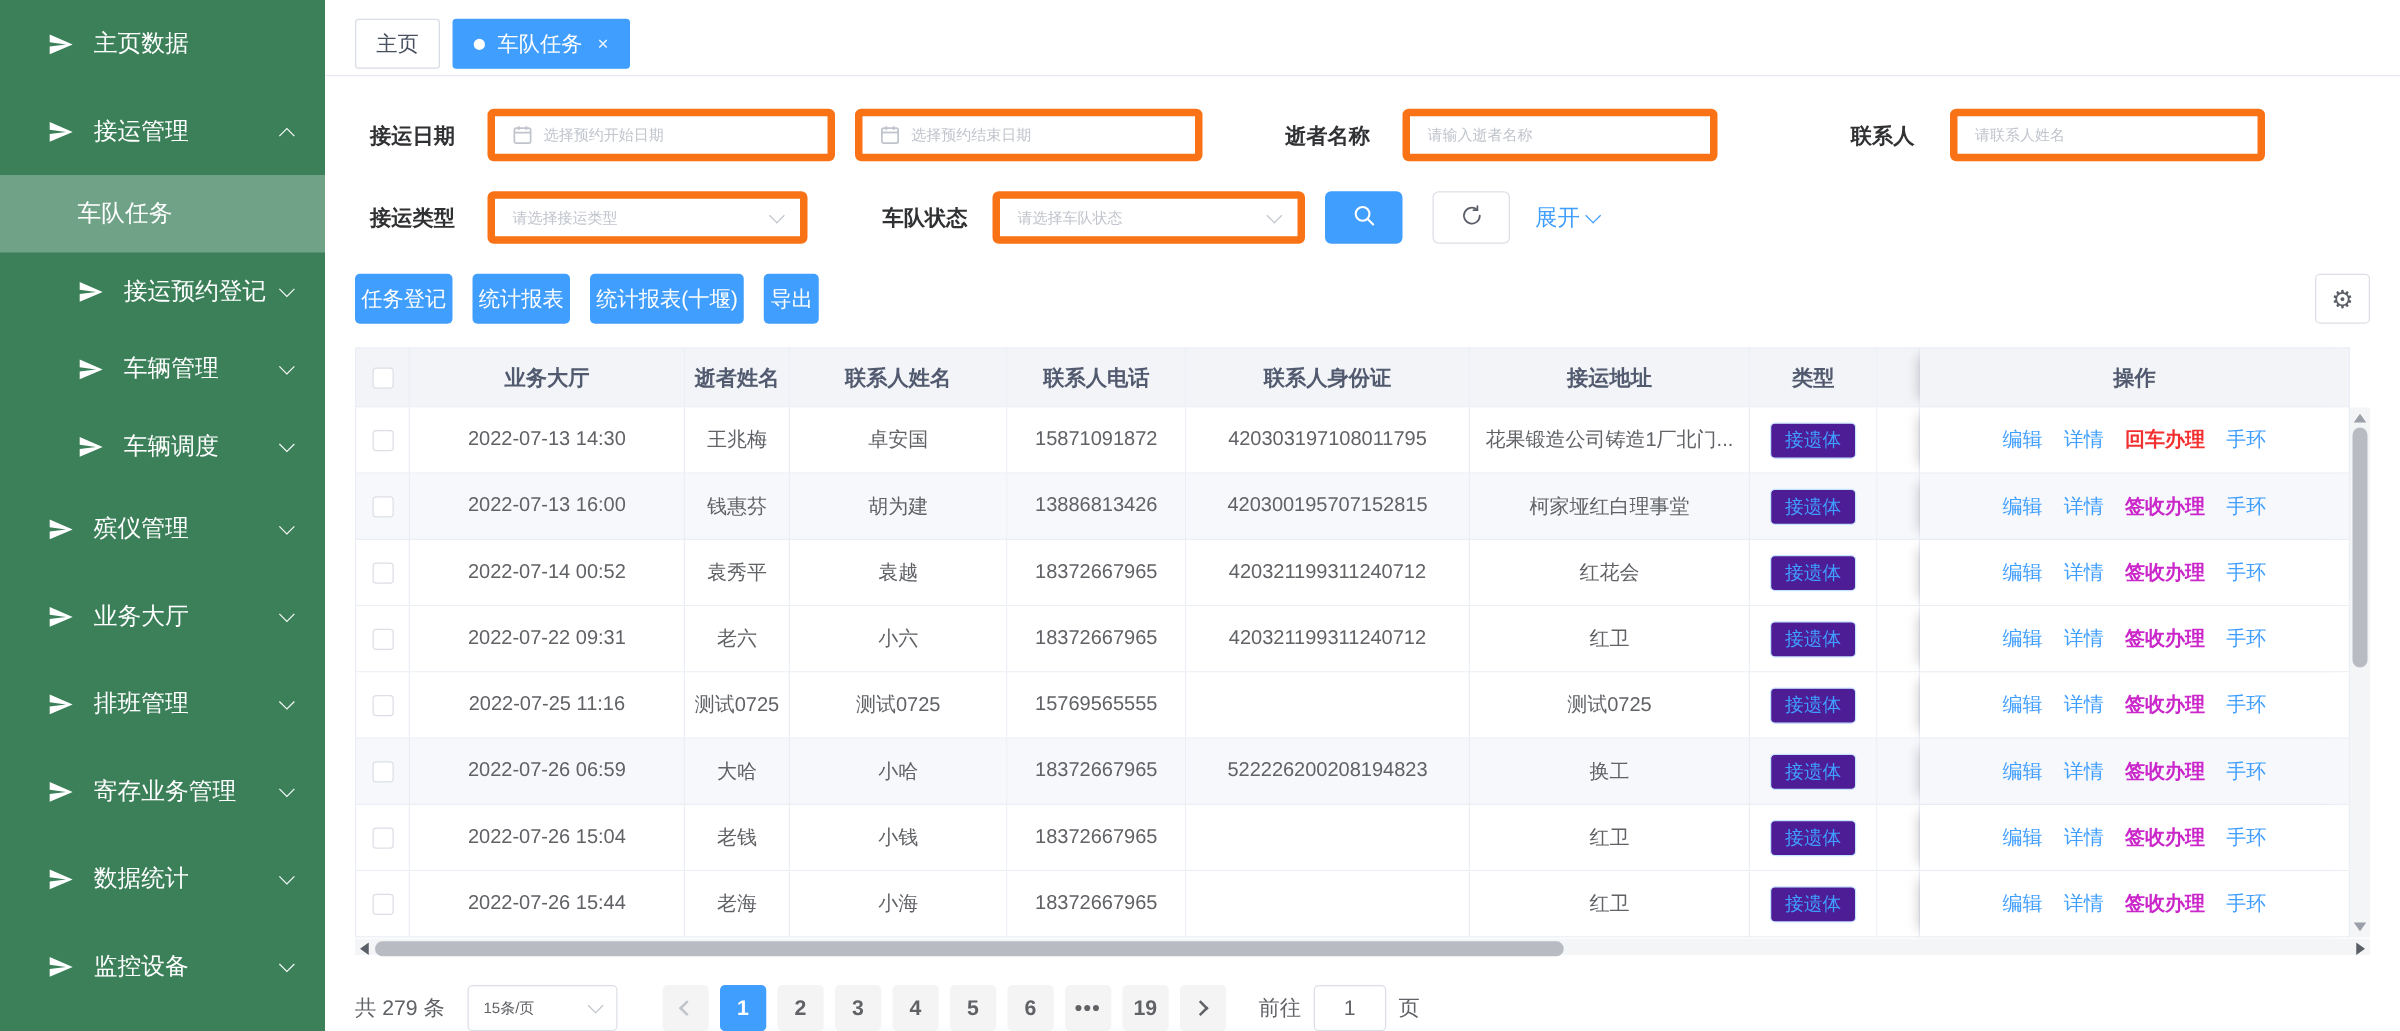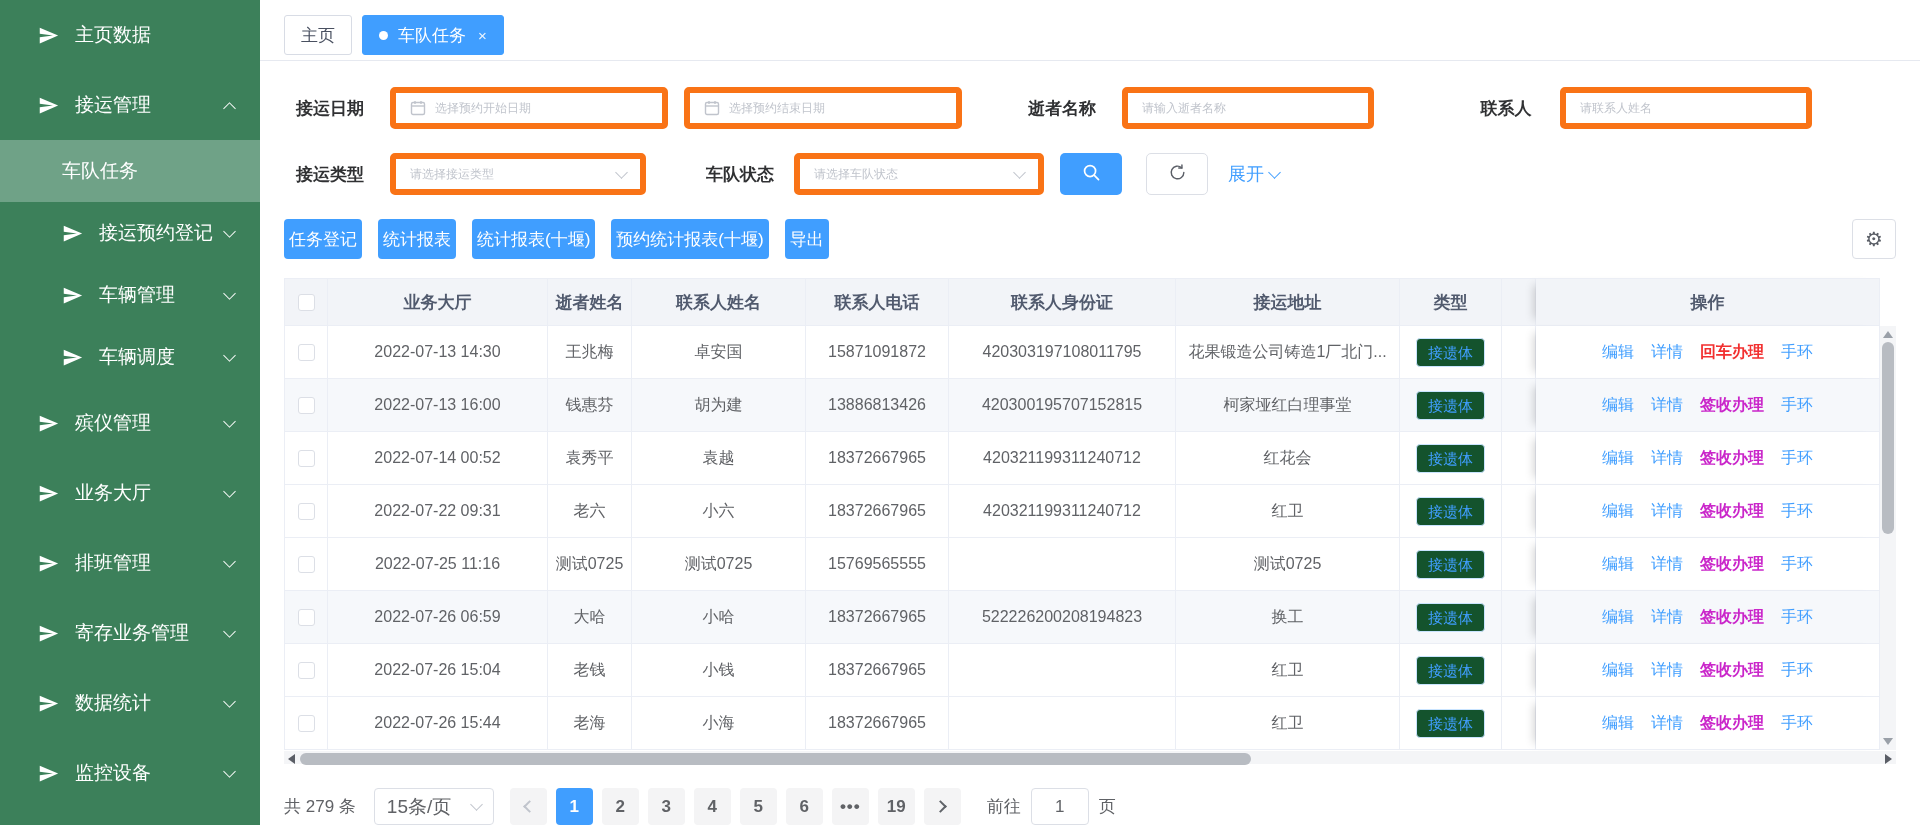--- a/index.html
+++ b/index.html
@@ -61,21 +61,21 @@
   
   .table-zone{position:relative;margin:19px 24px 0 24px;height:472px;}
   table{border-collapse:separate;border-spacing:0;table-layout:fixed;width:calc(100% - 16px);}
   th,td{border-bottom:1px solid #ebeef5;border-right:1px solid #ebeef5;text-align:center;overflow:hidden;white-space:nowrap;text-overflow:ellipsis;}
   th:first-child,td:first-child{border-left:1px solid #ebeef5;}
   thead th{height:48px;background:#f2f4f8;color:#515a6e;font-size:17px;font-weight:bold;border-top:1px solid #ebeef5;}
   tbody td{height:53px;color:#606266;font-size:16px;background:#fff;}
   tbody tr:nth-child(4n+2) td{background:#f6f8fb;}
   td.op,th.op{box-shadow:-9px 0 9px -7px rgba(0,0,0,.18);}
   .checkbox{width:17px;height:17px;border:1px solid #dcdfe6;border-radius:3px;background:#fff;display:inline-block;vertical-align:middle;cursor:pointer;}
-  .tag{display:inline-block;padding:4px 11px;font-size:15px;color:var(--primary);background:#14532d;border:1px solid #c9e4ff;border-radius:4px;line-height:1.3;}
+  .tag{display:inline-block;padding:4px 11px;font-size:15px;color:var(--primary);background:#4c1d95;border:1px solid #c9e4ff;border-radius:4px;line-height:1.3;}
   .acts{display:flex;justify-content:center;gap:17px;}
   .link{color:var(--primary);font-size:16px;cursor:pointer;white-space:nowrap;}
   .link.handle{color:var(--magenta);font-weight:bold;}
   .link.handle.red{color:var(--danger);}
 
   
   .vscroll{position:absolute;top:48px;right:0;width:16px;height:424px;background:#f4f5f7;}
   .vthumb{position:absolute;left:2px;width:12px;top:16px;height:192px;background:#b8bcc2;border-radius:6px;}
   .tri{width:0;height:0;position:absolute;left:3px;}
   .tri-up{border-left:5px solid transparent;border-right:5px solid transparent;border-bottom:7px solid #9aa0a8;top:5px;}
@@ -83,21 +83,21 @@
 
   
   .hscroll{position:relative;margin:1px 24px 0 24px;height:16px;background:#f4f5f7;}
   .hthumb{position:absolute;top:2px;height:12px;left:16px;width:59%;background:#b8bcc2;border-radius:6px;}
   .tri-left{position:absolute;left:4px;top:3px;width:0;height:0;border-top:5px solid transparent;border-bottom:5px solid transparent;border-right:7px solid #5a5e66;}
   .tri-right{position:absolute;right:4px;top:3px;width:0;height:0;border-top:5px solid transparent;border-bottom:5px solid transparent;border-left:7px solid #5a5e66;}
 
   
   .pagination{display:flex;align-items:center;margin:24px 24px 0 24px;color:#606266;font-size:17px;}
   .pg-total{margin-right:18px;}
-  .size-select{width:120px;height:37px;border:1px solid #dcdfe6;border-radius:4px;display:flex;align-items:center;padding:0 12px;color:#606266;font-size:19px;margin-right:16px;cursor:pointer;}
+  .size-select{width:120px;height:37px;border:1px solid #dcdfe6;border-radius:4px;display:flex;align-items:center;padding:0 12px;color:#606266;font-size:12px;margin-right:36px;cursor:pointer;}
   .size-select .chev-down{margin-left:auto;}
   .pages-wrap{display:flex;gap:9px;align-items:center;}
   .pg-btn{min-width:37px;height:37px;border:none;border-radius:4px;background:#f4f4f5;color:#606266;font-size:17px;font-weight:bold;cursor:pointer;display:flex;align-items:center;justify-content:center;padding:0 6px;}
   .pg-btn.active{background:var(--primary);color:#fff;}
   .pg-btn.more{letter-spacing:1px;}
   .chev-l{width:9px;height:9px;border-left:2px solid #c0c4cc;border-bottom:2px solid #c0c4cc;transform:rotate(45deg);margin-left:3px;}
   .chev-r{width:9px;height:9px;border-right:2px solid #5f6368;border-bottom:2px solid #5f6368;transform:rotate(-45deg);margin-right:3px;}
   .pg-prev{margin-right:9px;} .pg-next{margin-left:9px;}
   .goto-label{margin-left:26px;margin-right:10px;}
   .goto-input{width:58px;height:37px;border:1px solid #dcdfe6;border-radius:4px;text-align:center;font-size:17px;color:#606266;margin-right:10px;outline:none;}
@@ -315,21 +315,20 @@
 
   <div class="toolbar">
     <div class="toolbar-btns">
 
         <button class="blue-btn">任务登记</button>
 
         <button class="blue-btn">统计报表</button>
 
         <button class="blue-btn">统计报表(十堰)</button>
 
-        <button class="blue-btn">预约统计报表(十堰)</button>
 
         <button class="blue-btn">导出</button>
       </div>
     <button class="gear-btn">
       <span>⚙</span>
     </button>
   </div>
 
   <div class="table-zone">
     <table>

